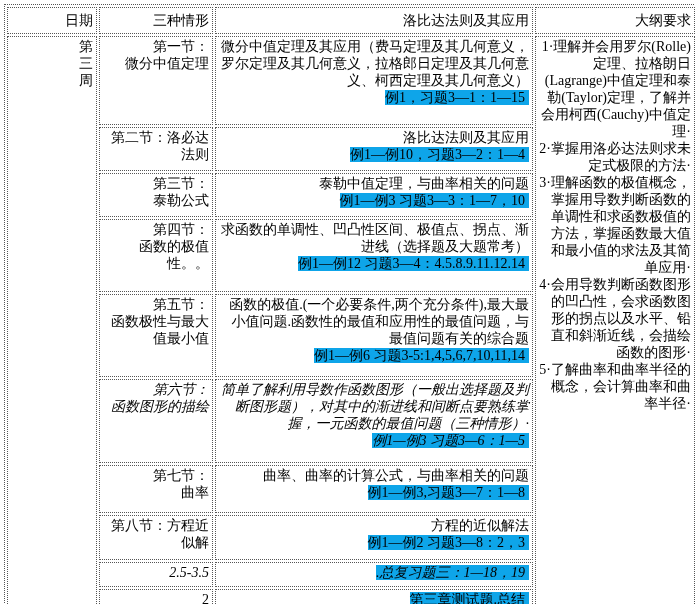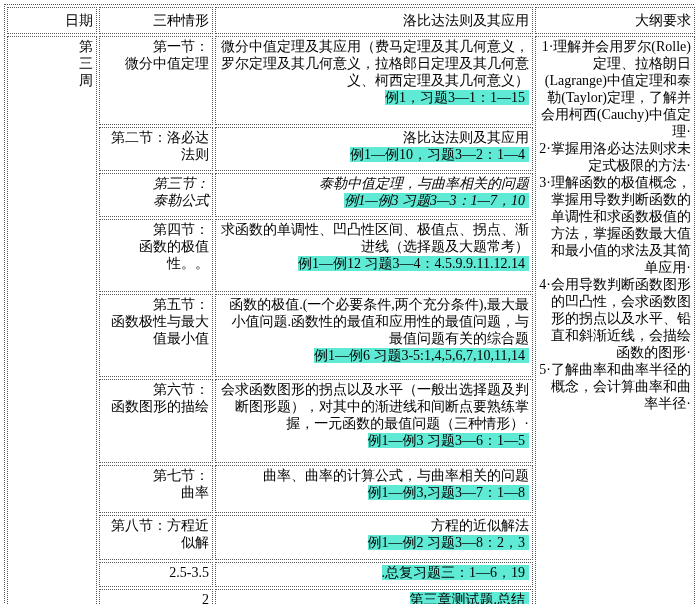--- a/index.html
+++ b/index.html
@@ -29,33 +29,33 @@
     overflow: hidden;
     box-sizing: border-box;
     text-align: right;
     font-weight: normal;
   }
   table.schedule th {
     vertical-align: middle;
   }
   .pre { white-space: pre-line; }
   .hl {
-    background: #5eead4;
+    background: #0ea5e9;
     padding-right: 4px;
   }
   tr.hr  { height: 27px; }
   tr.r1  { height: 89px; }
   tr.r2  { height: 44px; }
-  tr.r3  { height: 44px; font-style: italic; }
+  tr.r3  { height: 44px; }
   tr.r4  { height: 73px; }
   tr.r5  { height: 83px; }
-  tr.r6  { height: 84px; }
+  tr.r6  { height: 84px; font-style: italic; }
   tr.r7  { height: 48px; }
   tr.r8  { height: 45px; }
-  tr.r9  { height: 25px; }
+  tr.r9  { height: 25px; font-style: italic; }
   tr.r10 { height: 27px; }
   .week-cell { padding-top: 3px; }
 </style>
 </head>
 <body>
 
 <table class="schedule">
   <colgroup>
     <col style="width:90px">
     <col style="width:114px">
@@ -104,39 +104,39 @@
       <div><span class="hl">例1—例3 习题3—3：1—7，10</span></div>
     </td>
   </tr>
 
   <tr class="r4">
     <td class="pre">第四节：
 函数的极值
 性。。</td>
     <td>
       <div>求函数的单调性、凹凸性区间、极值点、拐点、渐进线（选择题及大题常考）</div>
-      <div><span class="hl">例1—例12 习题3—4：4.5.9.9.11.12.14</span></div>
+      <div><span class="hl">例1—例12 习题3—4：4.5.8.9.11.12.14</span></div>
     </td>
   </tr>
 
   <tr class="r5">
     <td class="pre">第五节：
 函数极性与最大
 值最小值</td>
     <td>
       <div>函数的极值.(一个必要条件,两个充分条件),最大最小值问题.函数性的最值和应用性的最值问题，与最值问题有关的综合题</div>
       <div><span class="hl">例1—例6 习题3-5:1,4,5,6,7,10,11,14</span></div>
     </td>
   </tr>
 
   <tr class="r6">
     <td class="pre">第六节：
 函数图形的描绘</td>
     <td>
-      <div>会求函数图形的拐点以及水平（一般出选择题及判断图形题），对其中的渐进线和间断点要熟练掌握，一元函数的最值问题（三种情形）·</div>
+      <div>简单了解利用导数作函数图形（一般出选择题及判断图形题），对其中的渐进线和间断点要熟练掌握，一元函数的最值问题（三种情形）·</div>
       <div><span class="hl">例1—例3 习题3—6：1—5</span></div>
     </td>
   </tr>
 
   <tr class="r7">
     <td class="pre">第七节：
 曲率</td>
     <td>
       <div>曲率、曲率的计算公式，与曲率相关的问题</div>
       <div><span class="hl">例1—例3,习题3—7：1—8</span></div>
@@ -148,21 +148,21 @@
 似解</td>
     <td>
       <div>方程的近似解法</div>
       <div><span class="hl">例1—例2 习题3—8：2，3</span></div>
     </td>
   </tr>
 
   <tr class="r9">
     <td class="pre">2.5-3.5</td>
     <td>
-      <div><span class="hl">.总复习题三：1—6，19</span></div>
+      <div><span class="hl">.总复习题三：1—18，19</span></div>
     </td>
   </tr>
 
   <tr class="r10">
     <td class="pre">2</td>
     <td>
       <div><span class="hl">第三章测试题.总结</span></div>
     </td>
   </tr>
 </tbody>

